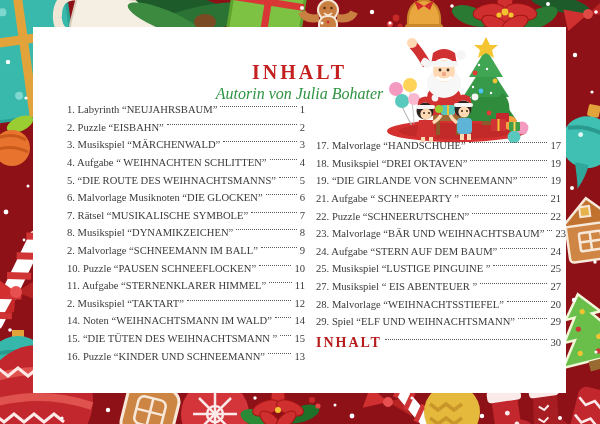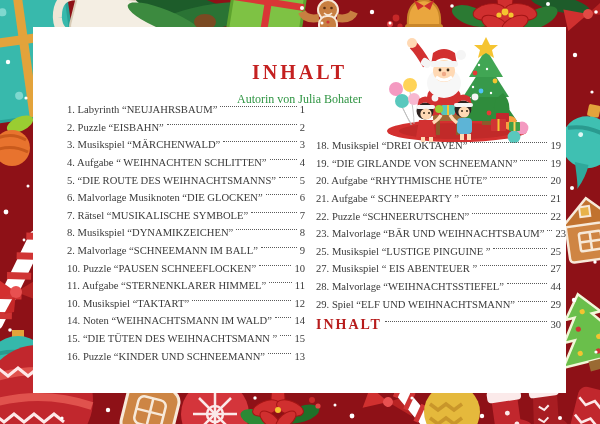--- a/index.html
+++ b/index.html
@@ -2,21 +2,21 @@
 <html><head>
 <meta charset="utf-8">
 <style>
   html,body{margin:0;padding:0;background:#555;}
   .page{position:relative;width:600px;height:424px;overflow:hidden;background:#0369a1;
         font-family:"Liberation Serif",serif;}
   .border-layer{position:absolute;left:0;top:0;width:600px;height:424px;}
   .card{position:absolute;left:33px;top:27px;width:533px;height:366px;background:#ffffff;}
   .title{margin-top:34px;text-align:center;font-size:20px;font-weight:bold;color:#c42020;
          letter-spacing:3px;font-family:"Liberation Serif",serif;}
-  .subtitle{margin-top:8px;text-align:center;color:#2e9442;font-size:12px;}
+  .subtitle{margin-top:1px;text-align:center;font-style:italic;color:#2e9442;font-size:16px;}
   .illus{position:absolute;left:350px;top:4px;width:148px;height:112px;}
   .col{position:absolute;}
   .col-left{left:34px;top:74px;width:238px;}
   .col-right{left:283px;top:110px;width:245px;}
   .toc-row{display:flex;align-items:center;height:17.6px;font-size:10.6px;color:#3a3a3a;}
   .toc-label{white-space:nowrap;}
   .toc-dots{flex:1;min-width:5px;border-bottom:1.6px dotted #5a5a5a;margin:0 3px;
             position:relative;top:-3px;}
   .toc-page{white-space:nowrap;}
   .final-row{height:22px;margin-top:1px;}
@@ -433,21 +433,21 @@
           <span class="toc-label">10. Puzzle “PAUSEN SCHNEEFLOCKEN”</span>
           <span class="toc-dots"></span>
           <span class="toc-page">10</span>
         </div>
       <div class="toc-row">
           <span class="toc-label">11. Aufgabe “STERNENKLARER HIMMEL”</span>
           <span class="toc-dots"></span>
           <span class="toc-page">11</span>
         </div>
       <div class="toc-row">
-          <span class="toc-label">10. Musikspiel “TAKTART”</span>
+          <span class="toc-label">2. Musikspiel “TAKTART”</span>
           <span class="toc-dots"></span>
           <span class="toc-page">12</span>
         </div>
       <div class="toc-row">
           <span class="toc-label">14. Noten “WEIHNACHTSMANN IM WALD”</span>
           <span class="toc-dots"></span>
           <span class="toc-page">14</span>
         </div>
       <div class="toc-row">
           <span class="toc-label">15. “DIE TÜTEN DES WEIHNACHTSMANN ”</span>
@@ -456,63 +456,68 @@
         </div>
       <div class="toc-row">
           <span class="toc-label">16. Puzzle “KINDER UND SCHNEEMANN”</span>
           <span class="toc-dots"></span>
           <span class="toc-page">13</span>
         </div>
     </div>
 
     <div class="col col-right">
       <div class="toc-row">
+          <span class="toc-label">17. Malvorlage “HANDSCHUHE”</span>
+          <span class="toc-dots"></span>
+          <span class="toc-page">17</span>
+        </div>
+      <div class="toc-row">
           <span class="toc-label">18. Musikspiel “DREI OKTAVEN”</span>
           <span class="toc-dots"></span>
           <span class="toc-page">19</span>
         </div>
       <div class="toc-row">
           <span class="toc-label">19. “DIE GIRLANDE VON SCHNEEMANN”</span>
           <span class="toc-dots"></span>
           <span class="toc-page">19</span>
         </div>
       <div class="toc-row">
-          <span class="toc-label">20. Aufgabe “RHYTHMISCHE HÜTE”</span>
+          <span class="toc-label">21. Aufgabe “ SCHNEEPARTY ”</span>
+          <span class="toc-dots"></span>
+          <span class="toc-page">21</span>
+        </div>
+      <div class="toc-row">
+          <span class="toc-label">22. Puzzle “SCHNEERUTSCHEN”</span>
+          <span class="toc-dots"></span>
+          <span class="toc-page">22</span>
+        </div>
+      <div class="toc-row">
+          <span class="toc-label">23. Malvorlage “BÄR UND WEIHNACHTSBAUM”</span>
+          <span class="toc-dots"></span>
+          <span class="toc-page">23</span>
+        </div>
+      <div class="toc-row">
+          <span class="toc-label">24. Aufgabe “STERN AUF DEM BAUM”</span>
+          <span class="toc-dots"></span>
+          <span class="toc-page">24</span>
+        </div>
+      <div class="toc-row">
+          <span class="toc-label">25. Musikspiel “LUSTIGE PINGUINE ”</span>
+          <span class="toc-dots"></span>
+          <span class="toc-page">25</span>
+        </div>
+      <div class="toc-row">
+          <span class="toc-label">27. Musikspiel “ EIS ABENTEUER ”</span>
+          <span class="toc-dots"></span>
+          <span class="toc-page">27</span>
+        </div>
+      <div class="toc-row">
+          <span class="toc-label">28. Malvorlage “WEIHNACHTSSTIEFEL”</span>
           <span class="toc-dots"></span>
           <span class="toc-page">20</span>
-        </div>
-      <div class="toc-row">
-          <span class="toc-label">21. Aufgabe “ SCHNEEPARTY ”</span>
-          <span class="toc-dots"></span>
-          <span class="toc-page">21</span>
-        </div>
-      <div class="toc-row">
-          <span class="toc-label">22. Puzzle “SCHNEERUTSCHEN”</span>
-          <span class="toc-dots"></span>
-          <span class="toc-page">22</span>
-        </div>
-      <div class="toc-row">
-          <span class="toc-label">23. Malvorlage “BÄR UND WEIHNACHTSBAUM”</span>
-          <span class="toc-dots"></span>
-          <span class="toc-page">23</span>
-        </div>
-      <div class="toc-row">
-          <span class="toc-label">25. Musikspiel “LUSTIGE PINGUINE ”</span>
-          <span class="toc-dots"></span>
-          <span class="toc-page">25</span>
-        </div>
-      <div class="toc-row">
-          <span class="toc-label">27. Musikspiel “ EIS ABENTEUER ”</span>
-          <span class="toc-dots"></span>
-          <span class="toc-page">27</span>
-        </div>
-      <div class="toc-row">
-          <span class="toc-label">28. Malvorlage “WEIHNACHTSSTIEFEL”</span>
-          <span class="toc-dots"></span>
-          <span class="toc-page">44</span>
         </div>
       <div class="toc-row">
           <span class="toc-label">29. Spiel “ELF UND WEIHNACHTSMANN”</span>
           <span class="toc-dots"></span>
           <span class="toc-page">29</span>
         </div>
       <div class="toc-row final-row">
           <span class="toc-label">INHALT</span>
           <span class="toc-dots"></span>
           <span class="toc-page">30</span>

